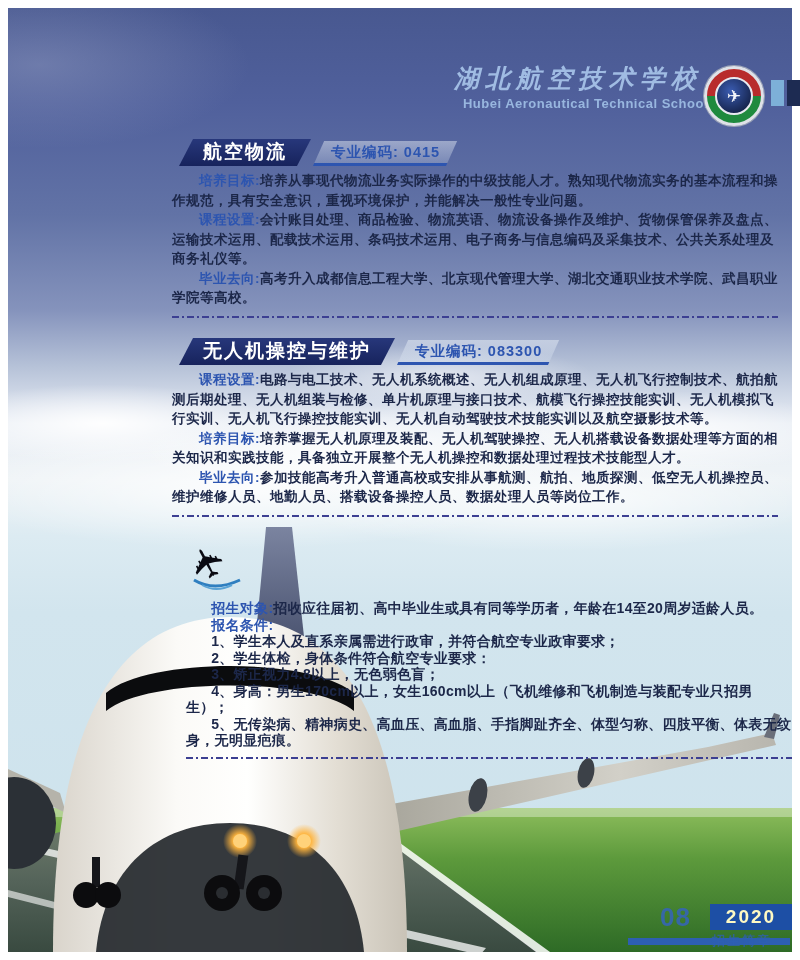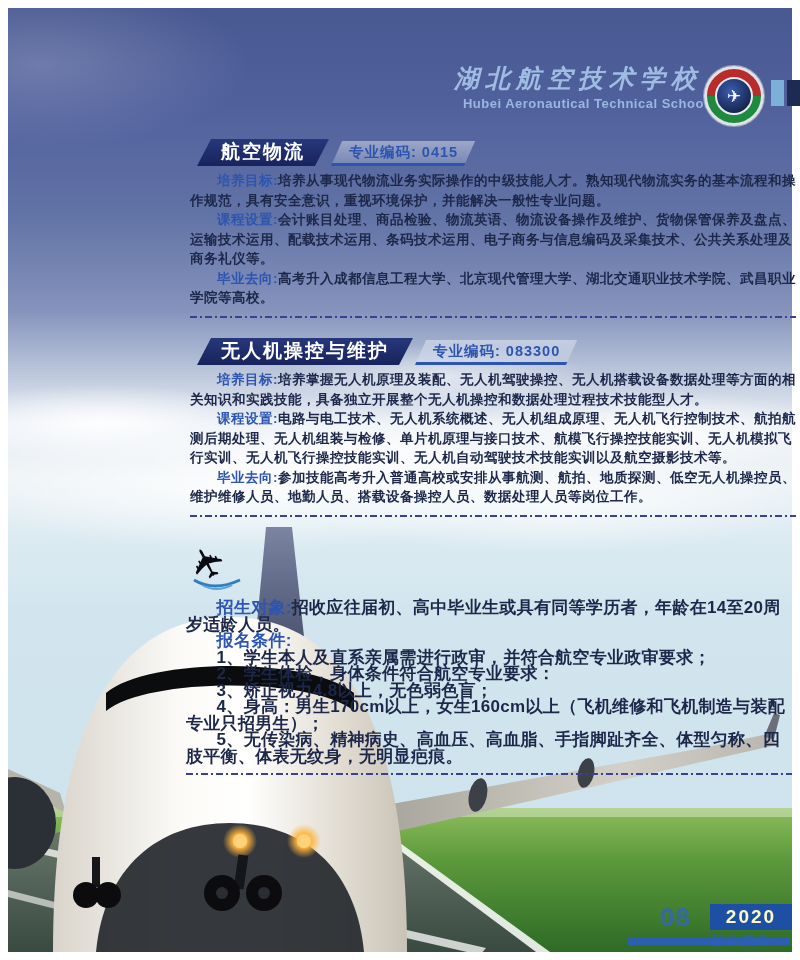--- a/index.html
+++ b/index.html
@@ -42,21 +42,21 @@
   }
   .emblem-core{
     position:absolute;left:50%;top:50%;width:34px;height:34px;border-radius:50%;
     transform:translate(-50%,-50%);background:radial-gradient(circle at 40% 35%,#3a5bb0,#16254e 75%);
     border:2px solid #e8eaf0;display:flex;align-items:center;justify-content:center;
     color:#f5f7fa;font-size:17px;
   }
   .brand-rect-light{position:absolute;right:28px;top:22px;width:13px;height:26px;background:#7db0d8;}
   .brand-rect-dark{position:absolute;right:0px;top:22px;width:25px;height:26px;background:#1d2b52;}
   
-  .section{position:absolute;left:190px;width:606px;z-index:6;}
+  .section{position:absolute;left:172px;width:606px;z-index:6;}
   .sec1{top:139px;} .sec2{top:338px;}
   .banner-row{display:flex;align-items:flex-end;margin-left:7px;}
   .banner{
     background:linear-gradient(180deg,#27377b,#17235c);
     clip-path:polygon(14px 0,100% 0,calc(100% - 14px) 100%,0 100%);
     color:#ffffff;font-size:19px;font-weight:bold;letter-spacing:2px;
     padding:3px 24px 4px 24px;line-height:20px;white-space:nowrap;
   }
   .code-badge{
     margin-left:2px;border-bottom:3px solid #2d55b0;
@@ -84,21 +84,21 @@
     position:absolute;left:4px;top:-2px;font-size:42px;color:#0a0a12;
     display:inline-block;transform:rotate(-118deg);font-family:"DejaVu Sans",sans-serif;
   }
   .adm-plane svg{position:absolute;left:6px;top:36px;}
   .adm-title{
     font-size:26px;font-weight:bold;color:#3c3d94;letter-spacing:1px;white-space:nowrap;
     margin-left:6px;
   }
   .adm-body{margin-top:6px;}
   .adm-body p{
-    margin:0;font-size:17px;line-height:16.5px;font-weight:bold;color:#1c2749;
+    margin:0;font-size:14px;line-height:16.5px;font-weight:bold;color:#1c2749;
     letter-spacing:.3px;
   }
   .adm-body p.ind{text-indent:1.8em;}
   
   .footer{position:absolute;left:600px;top:900px;width:192px;height:52px;z-index:7;}
   .page-num{
     position:absolute;left:60px;top:2px;font-size:26px;font-weight:bold;
     color:rgba(53,101,181,.9);letter-spacing:1px;
   }
   .page-bar{position:absolute;left:28px;top:38px;width:162px;height:7px;background:#2d5fb0;}
@@ -221,22 +221,22 @@
     </div>
     <div class="divider"></div>
   </div>
 
   <div class="section sec2">
     <div class="banner-row">
       <div class="banner">无人机操控与维护</div>
       <div class="code-badge"><span>专业编码: 083300</span></div>
     </div>
     <div class="sec-body">
+      <p><span class="plabel">课程设置:</span><span>电路与电工技术、无人机系统概述、无人机组成原理、无人机飞行控制技术、航拍航测后期处理、无人机组装与检修、单片机原理与接口技术、航模飞行操控技能实训、无人机模拟飞行实训、无人机飞行操控技能实训、无人机自动驾驶技术技能实训以及航空摄影技术等。</span></p>
       <p><span class="plabel">培养目标:</span><span>培养掌握无人机原理及装配、无人机驾驶操控、无人机搭载设备数据处理等方面的相关知识和实践技能，具备独立开展整个无人机操控和数据处理过程技术技能型人才。</span></p>
-      <p><span class="plabel">课程设置:</span><span>电路与电工技术、无人机系统概述、无人机组成原理、无人机飞行控制技术、航拍航测后期处理、无人机组装与检修、单片机原理与接口技术、航模飞行操控技能实训、无人机模拟飞行实训、无人机飞行操控技能实训、无人机自动驾驶技术技能实训以及航空摄影技术等。</span></p>
       <p><span class="plabel">毕业去向:</span><span>参加技能高考升入普通高校或安排从事航测、航拍、地质探测、低空无人机操控员、维护维修人员、地勤人员、搭载设备操控人员、数据处理人员等岗位工作。</span></p>
     </div>
     <div class="divider"></div>
   </div>
 
   <div class="adm">
     <div class="adm-head">
       <div class="adm-plane">
         <span class="glyph">✈</span>
         <svg width="52" height="18" viewBox="0 0 52 18" aria-hidden="true">

